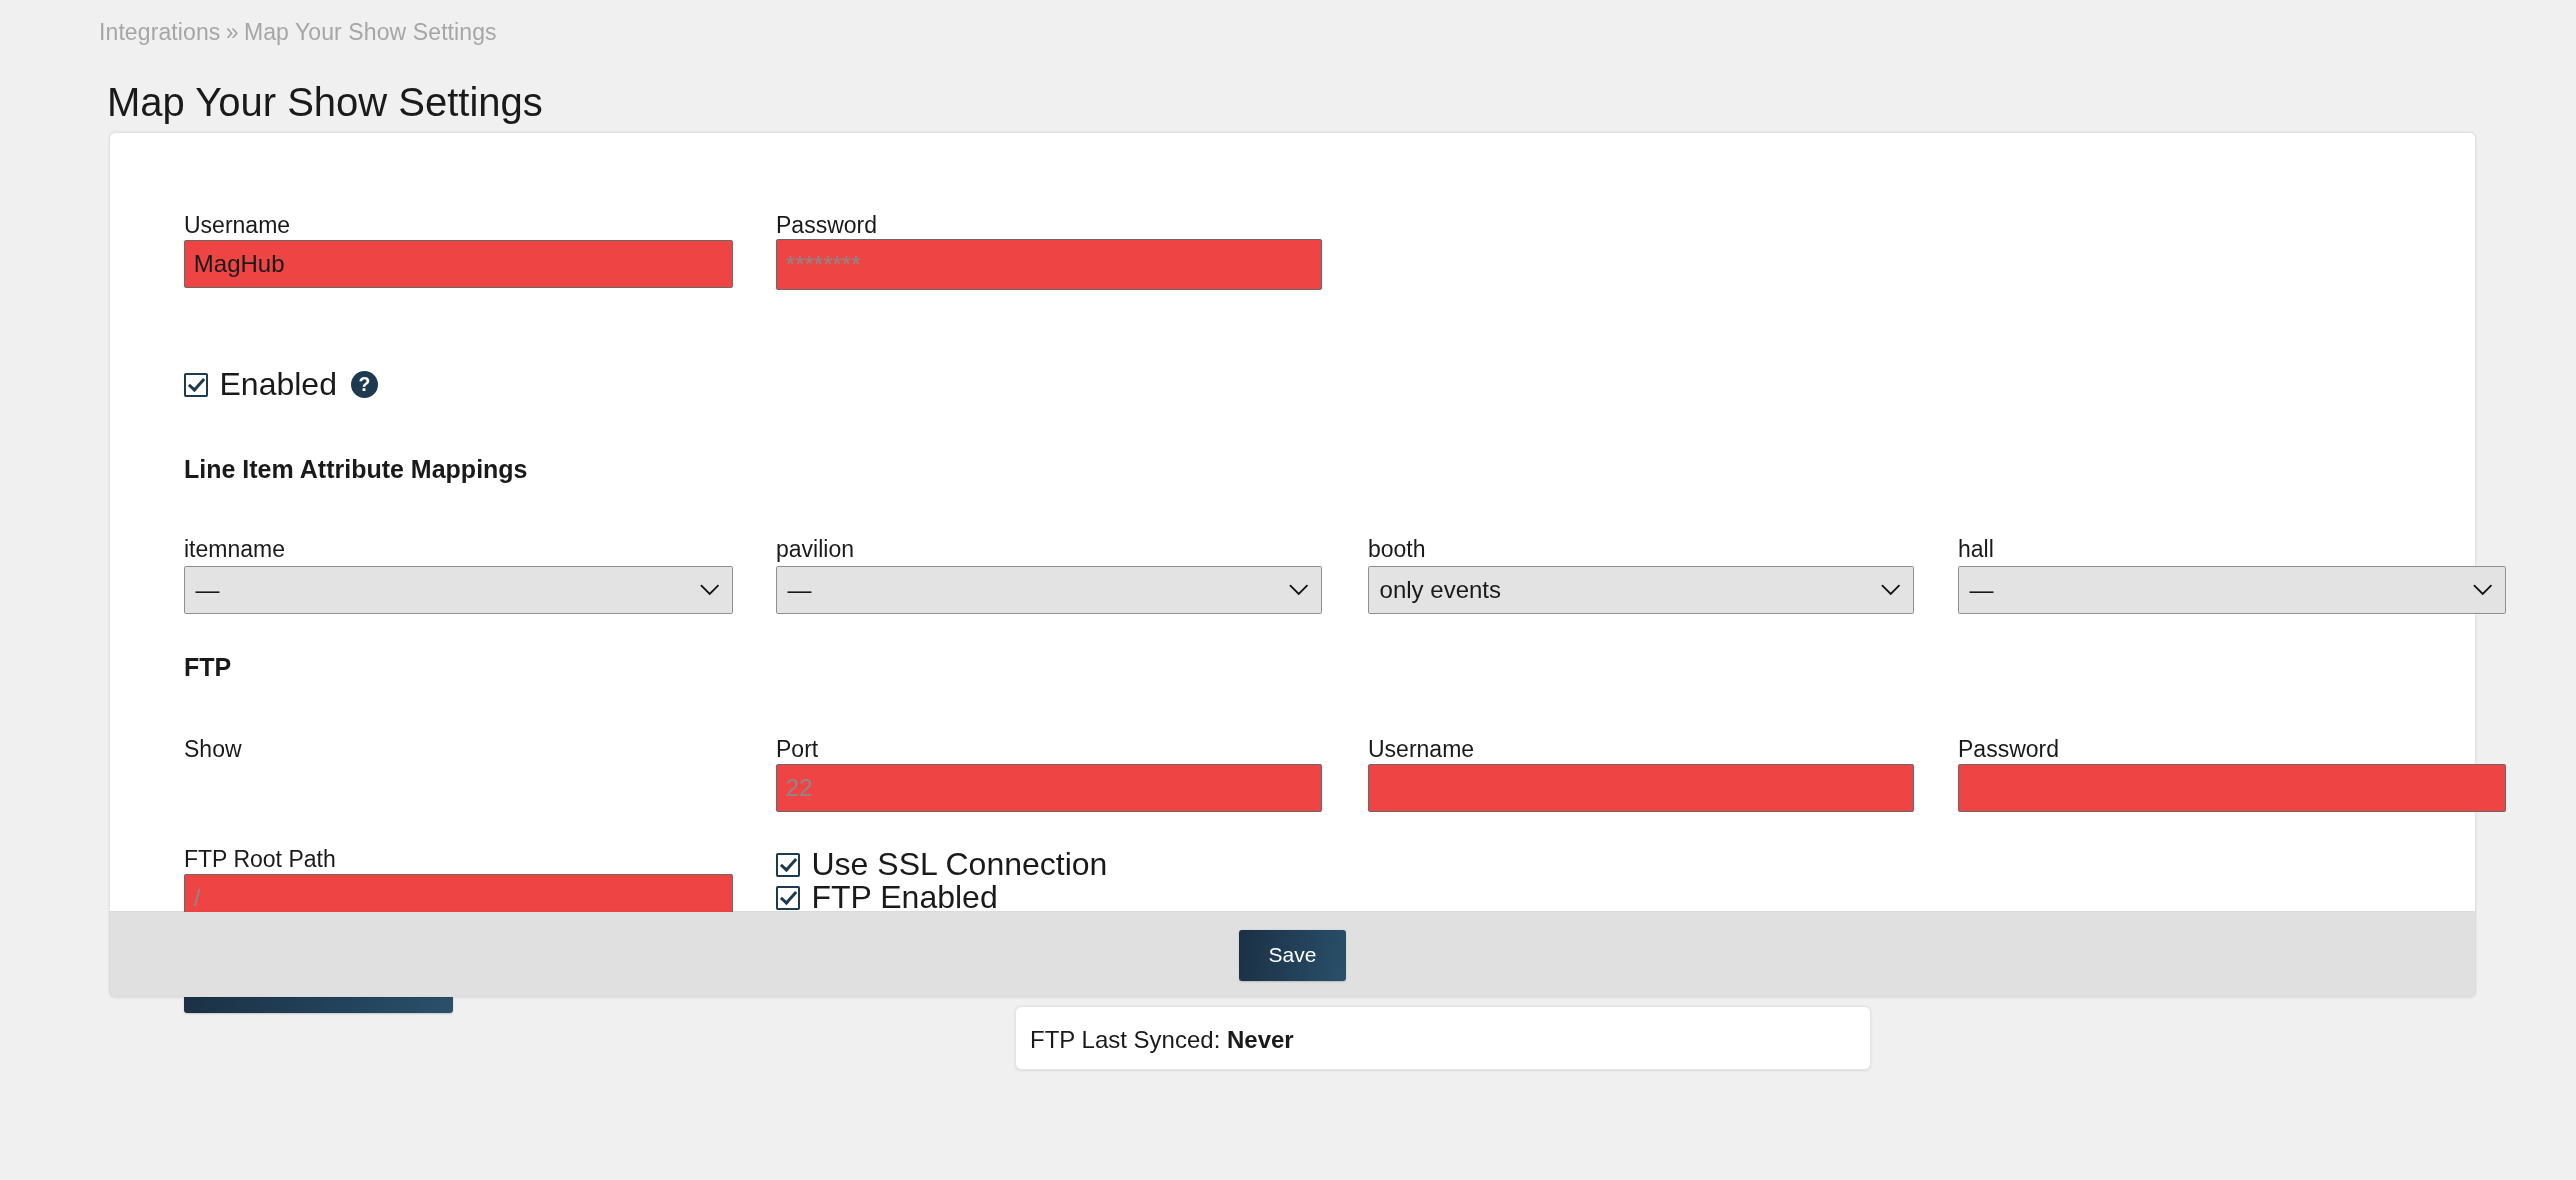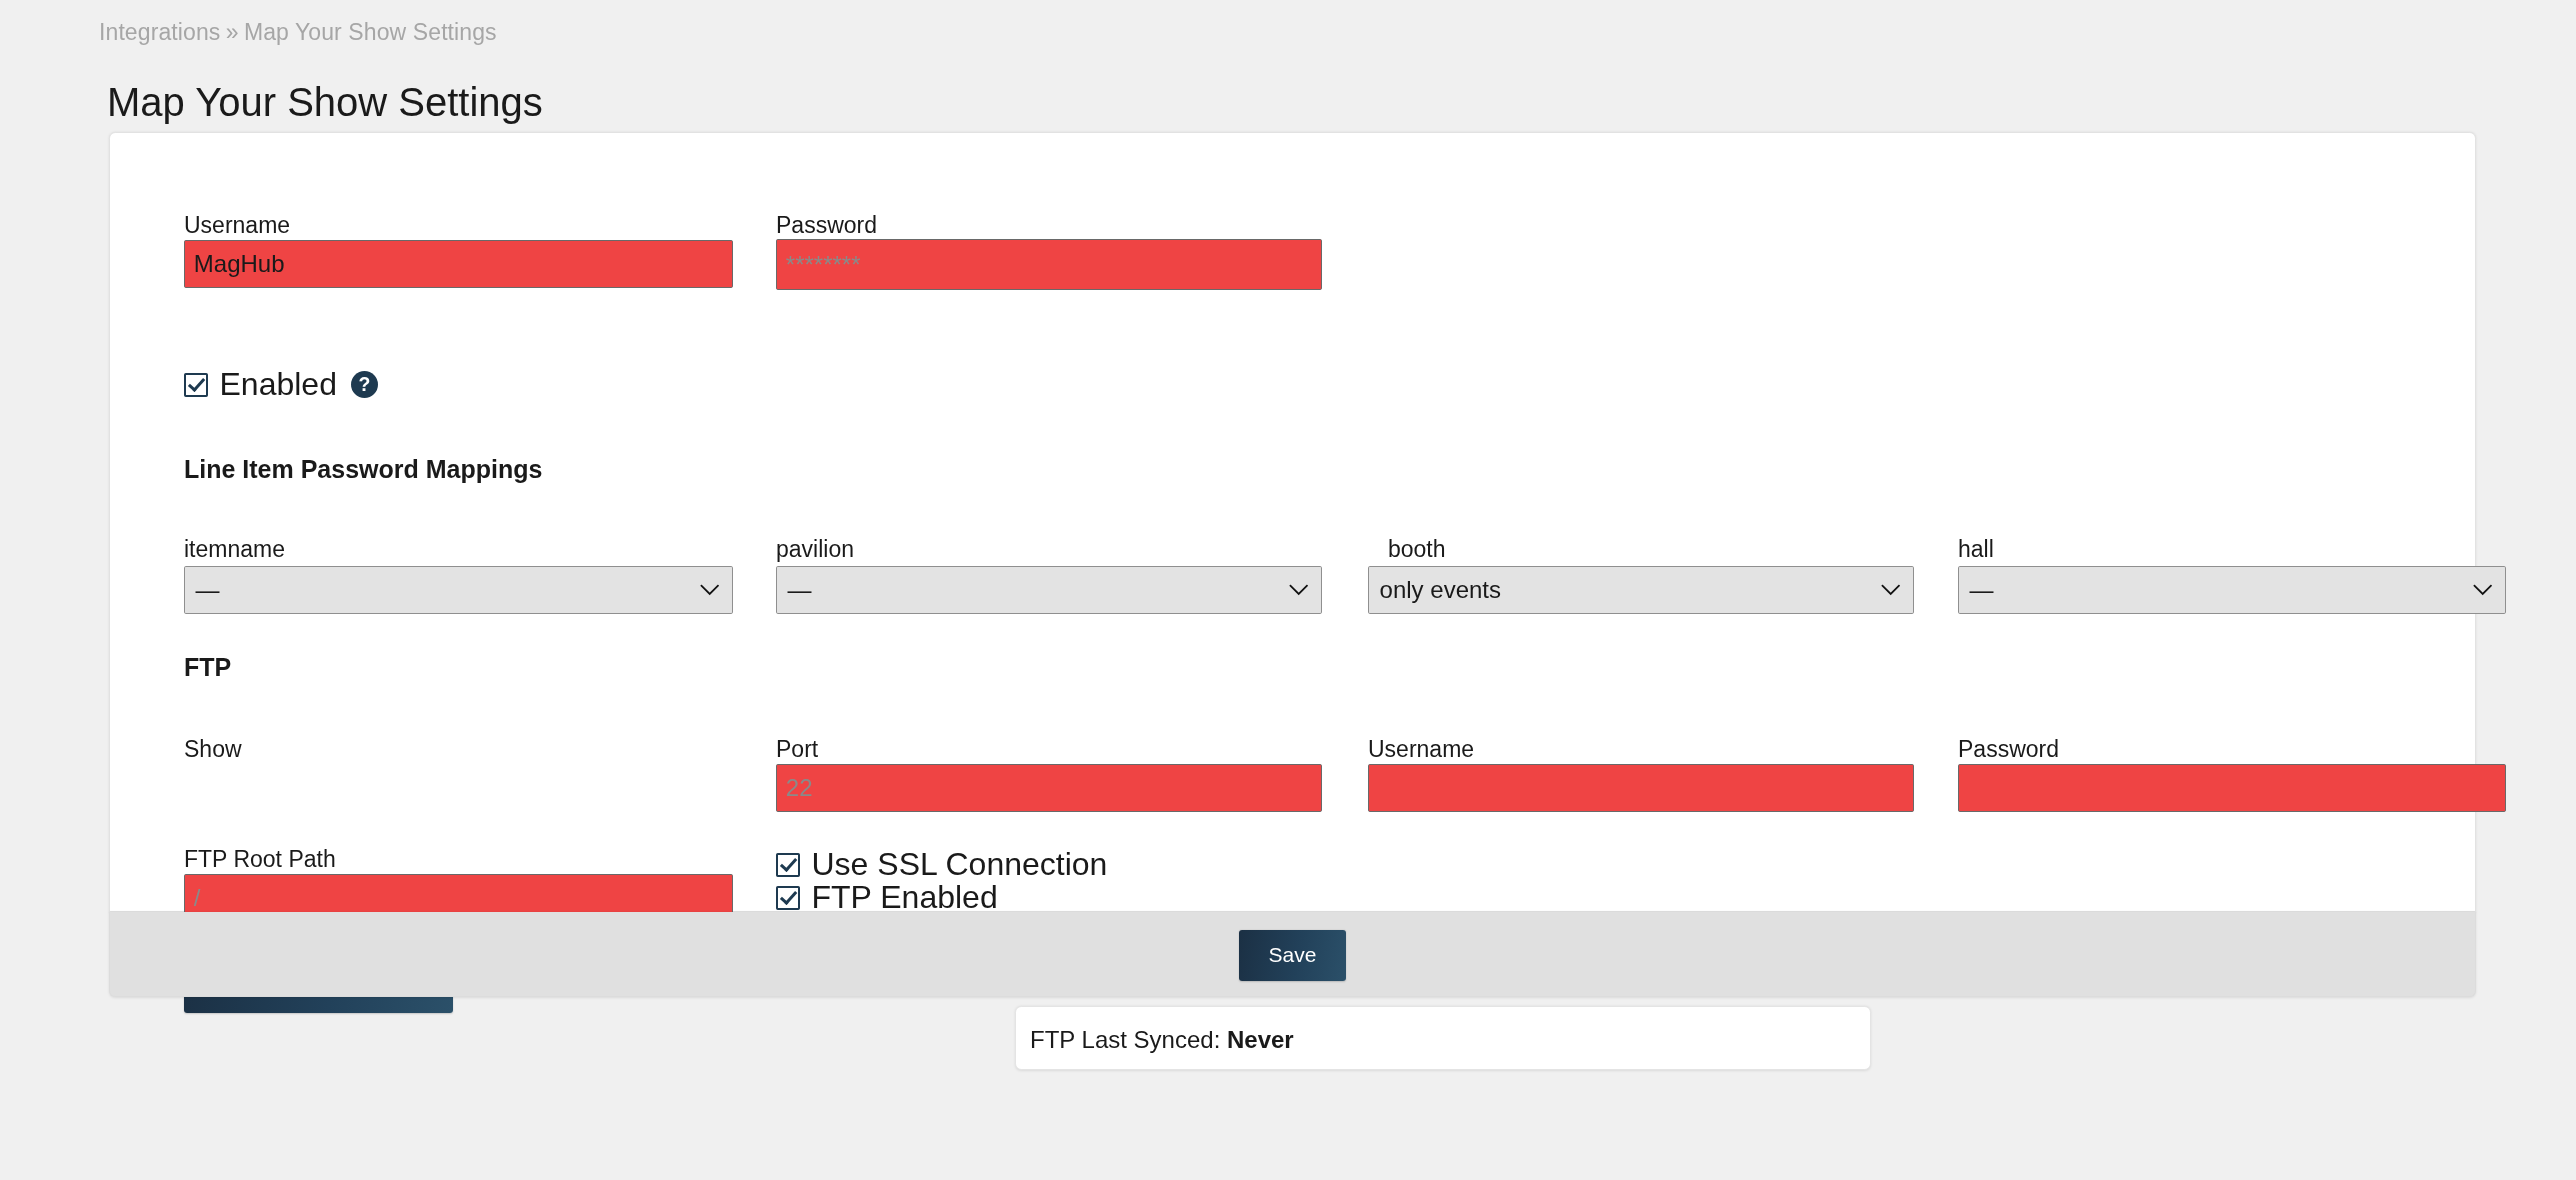--- a/index.html
+++ b/index.html
@@ -216,39 +216,39 @@
 
     <label class="field-label" style="left:666px; top:79px;">Password</label>
     <input class="text-input" style="left: 666px; top: 106px; width: 546px; height: 51px; line-height: 49px;" type="text" placeholder="********">
 
     <div class="cbrow" style="left:74px; top:233px;">
       <span class="cbox"></span>
       <span class="cblabel">Enabled</span>
       <span class="help-icon">?</span>
     </div>
 
-    <div class="section-heading" style="left:74px; top:322px;">Line Item Password Mappings</div>
+    <div class="section-heading" style="left:74px; top:322px;">Line Item Attribute Mappings</div>
 
     <label class="field-label" style="left:74px; top:403px;">itemname</label>
     <div class="select-input" style="left:74px; top:433px; width:549px;">
       <span>—</span>
       <svg class="select-chevron" viewBox="0 0 22 13">
           <path d="M1 1 L11 11 L21 1" fill="none" stroke="#111" stroke-width="2"></path>
         </svg>
     </div>
 
     <label class="field-label" style="left:666px; top:403px;">pavilion</label>
     <div class="select-input" style="left:666px; top:433px; width:546px;">
       <span>—</span>
       <svg class="select-chevron" viewBox="0 0 22 13">
           <path d="M1 1 L11 11 L21 1" fill="none" stroke="#111" stroke-width="2"></path>
         </svg>
     </div>
 
-    <label class="field-label" style="left:1258px; top:403px;margin-left:20px;">booth</label>
+    <label class="field-label" style="left:1258px; top:403px;">booth</label>
     <div class="select-input" style="left:1258px; top:433px; width:546px;">
       <span>only events</span>
       <svg class="select-chevron" viewBox="0 0 22 13">
           <path d="M1 1 L11 11 L21 1" fill="none" stroke="#111" stroke-width="2"></path>
         </svg>
     </div>
 
     <label class="field-label" style="left:1848px; top:403px;">hall</label>
     <div class="select-input" style="left:1848px; top:433px; width:548px;">
       <span>—</span>

